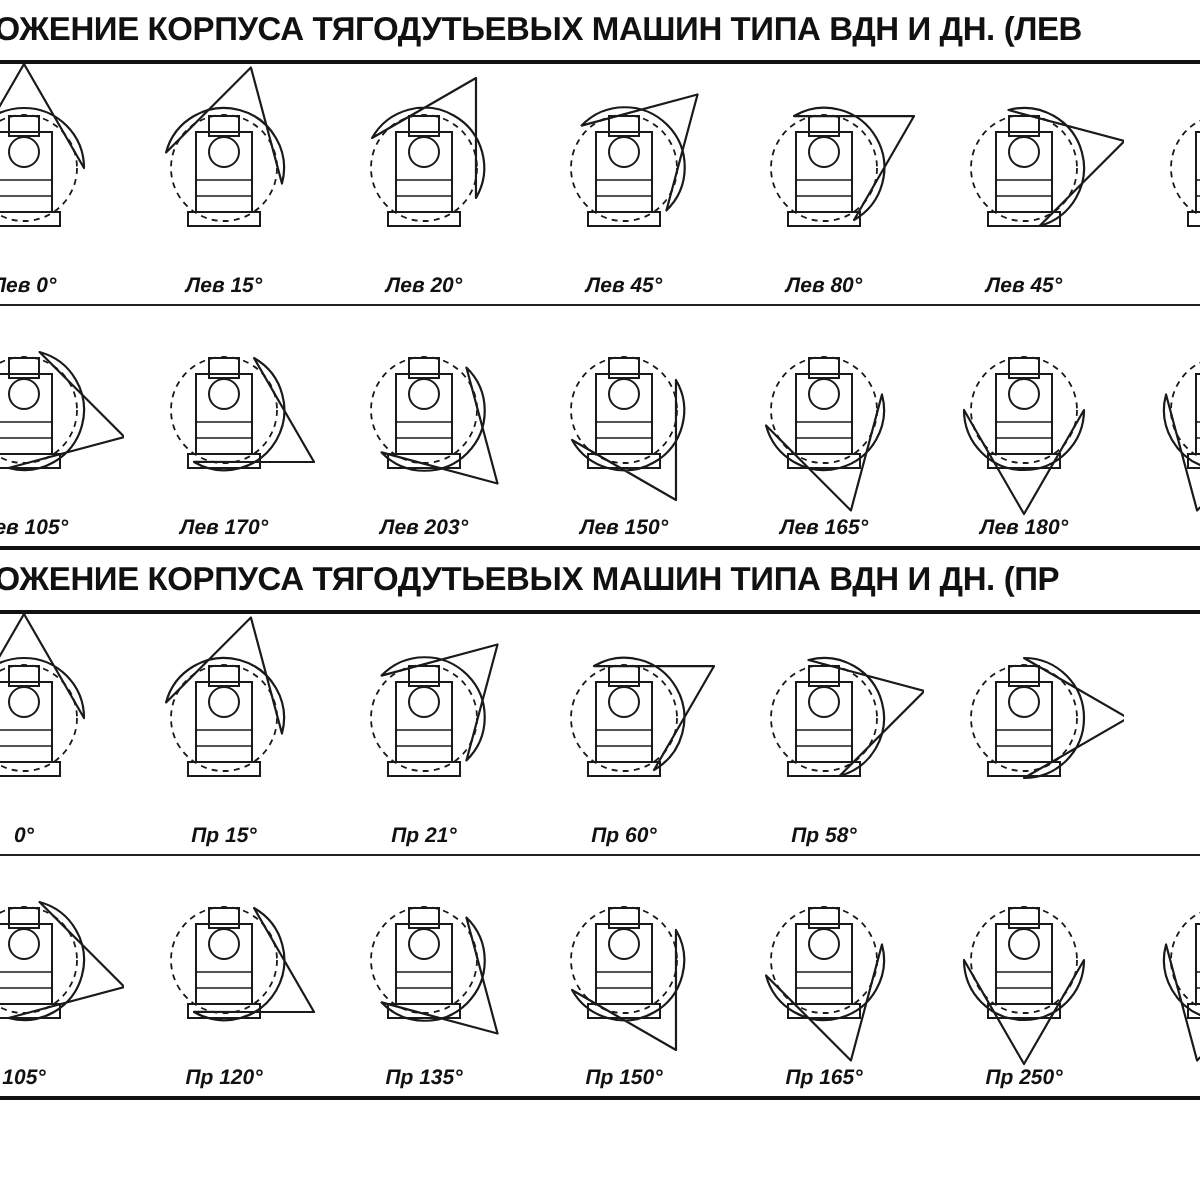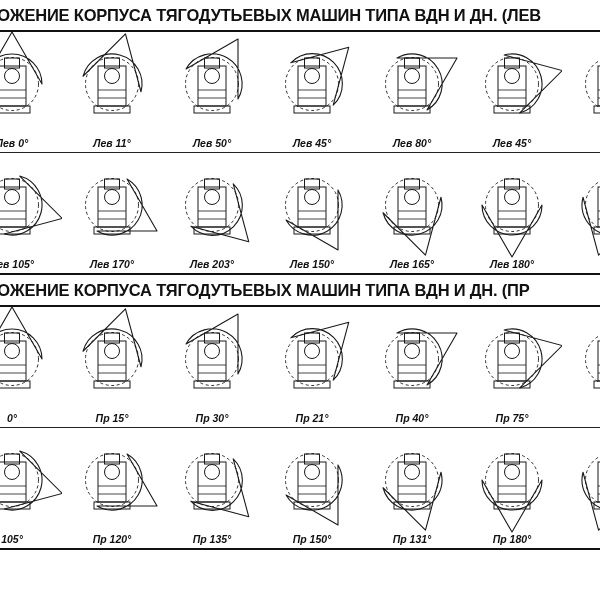--- a/index.html
+++ b/index.html
@@ -112,38 +112,38 @@
               <circle cx="50" cy="52" r="26.5" fill="none" stroke="#1a1a1a" stroke-width="0.9" stroke-dasharray="3 2.6"></circle>
               <rect x="36" y="34" width="28" height="40" fill="none" stroke="#1a1a1a" stroke-width="1"></rect>
               <rect x="32" y="74" width="36" height="7" fill="none" stroke="#1a1a1a" stroke-width="1"></rect>
               <rect x="42.5" y="26" width="15" height="10" fill="none" stroke="#1a1a1a" stroke-width="1"></rect>
               <circle cx="50" cy="44" r="7.5" fill="none" stroke="#1a1a1a" stroke-width="1"></circle>
               <line x1="36" y1="58" x2="64" y2="58" stroke="#1a1a1a" stroke-width="0.8"></line>
               <line x1="36" y1="66" x2="64" y2="66" stroke="#1a1a1a" stroke-width="0.8"></line>
             </g>
           </svg>
         </div>
-        <div class="cell-label">Лев 11°</div>
+        <div class="cell-label">Лев 15°</div>
       </div>
       <div class="cell">
         <div>
           <svg width="100" height="120" viewBox="0 0 100 120">
             <g>
               <path d="M 24.02 37.00 L 76.00 6.97 L 75.98 67.00 A 30 30 0 1 0 24.02 37.00 Z" fill="none" stroke="#1a1a1a" stroke-width="1.1" stroke-linejoin="round"></path>
               <circle cx="50" cy="52" r="26.5" fill="none" stroke="#1a1a1a" stroke-width="0.9" stroke-dasharray="3 2.6"></circle>
               <rect x="36" y="34" width="28" height="40" fill="none" stroke="#1a1a1a" stroke-width="1"></rect>
               <rect x="32" y="74" width="36" height="7" fill="none" stroke="#1a1a1a" stroke-width="1"></rect>
               <rect x="42.5" y="26" width="15" height="10" fill="none" stroke="#1a1a1a" stroke-width="1"></rect>
               <circle cx="50" cy="44" r="7.5" fill="none" stroke="#1a1a1a" stroke-width="1"></circle>
               <line x1="36" y1="58" x2="64" y2="58" stroke="#1a1a1a" stroke-width="0.8"></line>
               <line x1="36" y1="66" x2="64" y2="66" stroke="#1a1a1a" stroke-width="0.8"></line>
             </g>
           </svg>
         </div>
-        <div class="cell-label">Лев 50°</div>
+        <div class="cell-label">Лев 20°</div>
       </div>
       <div class="cell">
         <div>
           <svg width="100" height="120" viewBox="0 0 100 120">
             <g>
               <path d="M 28.79 30.79 L 86.77 15.23 L 71.21 73.21 A 30 30 0 1 0 28.79 30.79 Z" fill="none" stroke="#1a1a1a" stroke-width="1.1" stroke-linejoin="round"></path>
               <circle cx="50" cy="52" r="26.5" fill="none" stroke="#1a1a1a" stroke-width="0.9" stroke-dasharray="3 2.6"></circle>
               <rect x="36" y="34" width="28" height="40" fill="none" stroke="#1a1a1a" stroke-width="1"></rect>
               <rect x="32" y="74" width="36" height="7" fill="none" stroke="#1a1a1a" stroke-width="1"></rect>
               <rect x="42.5" y="26" width="15" height="10" fill="none" stroke="#1a1a1a" stroke-width="1"></rect>
@@ -368,37 +368,20 @@
               <line x1="36" y1="66" x2="64" y2="66" stroke="#1a1a1a" stroke-width="0.8"></line>
             </g>
           </svg>
         </div>
         <div class="cell-label">Пр 15°</div>
       </div>
       <div class="cell">
         <div>
           <svg width="100" height="120" viewBox="0 0 100 120">
             <g>
-              <path d="M 24.02 37.00 L 76.00 6.97 L 75.98 67.00 A 30 30 0 1 0 24.02 37.00 Z" fill="none" stroke="#1a1a1a" stroke-width="1.1" stroke-linejoin="round"></path>
-              <circle cx="50" cy="52" r="26.5" fill="none" stroke="#1a1a1a" stroke-width="0.9" stroke-dasharray="3 2.6"></circle>
-              <rect x="36" y="34" width="28" height="40" fill="none" stroke="#1a1a1a" stroke-width="1"></rect>
-              <rect x="32" y="74" width="36" height="7" fill="none" stroke="#1a1a1a" stroke-width="1"></rect>
-              <rect x="42.5" y="26" width="15" height="10" fill="none" stroke="#1a1a1a" stroke-width="1"></rect>
-              <circle cx="50" cy="44" r="7.5" fill="none" stroke="#1a1a1a" stroke-width="1"></circle>
-              <line x1="36" y1="58" x2="64" y2="58" stroke="#1a1a1a" stroke-width="0.8"></line>
-              <line x1="36" y1="66" x2="64" y2="66" stroke="#1a1a1a" stroke-width="0.8"></line>
-            </g>
-          </svg>
-        </div>
-        <div class="cell-label">Пр 30°</div>
-      </div>
-      <div class="cell">
-        <div>
-          <svg width="100" height="120" viewBox="0 0 100 120">
-            <g>
               <path d="M 28.79 30.79 L 86.77 15.23 L 71.21 73.21 A 30 30 0 1 0 28.79 30.79 Z" fill="none" stroke="#1a1a1a" stroke-width="1.1" stroke-linejoin="round"></path>
               <circle cx="50" cy="52" r="26.5" fill="none" stroke="#1a1a1a" stroke-width="0.9" stroke-dasharray="3 2.6"></circle>
               <rect x="36" y="34" width="28" height="40" fill="none" stroke="#1a1a1a" stroke-width="1"></rect>
               <rect x="32" y="74" width="36" height="7" fill="none" stroke="#1a1a1a" stroke-width="1"></rect>
               <rect x="42.5" y="26" width="15" height="10" fill="none" stroke="#1a1a1a" stroke-width="1"></rect>
               <circle cx="50" cy="44" r="7.5" fill="none" stroke="#1a1a1a" stroke-width="1"></circle>
               <line x1="36" y1="58" x2="64" y2="58" stroke="#1a1a1a" stroke-width="0.8"></line>
               <line x1="36" y1="66" x2="64" y2="66" stroke="#1a1a1a" stroke-width="0.8"></line>
             </g>
           </svg>
@@ -413,38 +396,38 @@
               <circle cx="50" cy="52" r="26.5" fill="none" stroke="#1a1a1a" stroke-width="0.9" stroke-dasharray="3 2.6"></circle>
               <rect x="36" y="34" width="28" height="40" fill="none" stroke="#1a1a1a" stroke-width="1"></rect>
               <rect x="32" y="74" width="36" height="7" fill="none" stroke="#1a1a1a" stroke-width="1"></rect>
               <rect x="42.5" y="26" width="15" height="10" fill="none" stroke="#1a1a1a" stroke-width="1"></rect>
               <circle cx="50" cy="44" r="7.5" fill="none" stroke="#1a1a1a" stroke-width="1"></circle>
               <line x1="36" y1="58" x2="64" y2="58" stroke="#1a1a1a" stroke-width="0.8"></line>
               <line x1="36" y1="66" x2="64" y2="66" stroke="#1a1a1a" stroke-width="0.8"></line>
             </g>
           </svg>
         </div>
-        <div class="cell-label">Пр 40°</div>
+        <div class="cell-label">Пр 60°</div>
       </div>
       <div class="cell">
         <div>
           <svg width="100" height="120" viewBox="0 0 100 120">
             <g>
               <path d="M 42.24 23.02 L 100.23 38.54 L 57.76 80.98 A 30 30 0 1 0 42.24 23.02 Z" fill="none" stroke="#1a1a1a" stroke-width="1.1" stroke-linejoin="round"></path>
               <circle cx="50" cy="52" r="26.5" fill="none" stroke="#1a1a1a" stroke-width="0.9" stroke-dasharray="3 2.6"></circle>
               <rect x="36" y="34" width="28" height="40" fill="none" stroke="#1a1a1a" stroke-width="1"></rect>
               <rect x="32" y="74" width="36" height="7" fill="none" stroke="#1a1a1a" stroke-width="1"></rect>
               <rect x="42.5" y="26" width="15" height="10" fill="none" stroke="#1a1a1a" stroke-width="1"></rect>
               <circle cx="50" cy="44" r="7.5" fill="none" stroke="#1a1a1a" stroke-width="1"></circle>
               <line x1="36" y1="58" x2="64" y2="58" stroke="#1a1a1a" stroke-width="0.8"></line>
               <line x1="36" y1="66" x2="64" y2="66" stroke="#1a1a1a" stroke-width="0.8"></line>
             </g>
           </svg>
         </div>
-        <div class="cell-label">Пр 75°</div>
+        <div class="cell-label">Пр 58°</div>
       </div>
       <div class="cell">
         <div>
           <svg width="100" height="120" viewBox="0 0 100 120">
             <g>
               <path d="M 50.00 22.00 L 102.00 52.00 L 50.00 82.00 A 30 30 0 1 0 50.00 22.00 Z" fill="none" stroke="#1a1a1a" stroke-width="1.1" stroke-linejoin="round"></path>
               <circle cx="50" cy="52" r="26.5" fill="none" stroke="#1a1a1a" stroke-width="0.9" stroke-dasharray="3 2.6"></circle>
               <rect x="36" y="34" width="28" height="40" fill="none" stroke="#1a1a1a" stroke-width="1"></rect>
               <rect x="32" y="74" width="36" height="7" fill="none" stroke="#1a1a1a" stroke-width="1"></rect>
               <rect x="42.5" y="26" width="15" height="10" fill="none" stroke="#1a1a1a" stroke-width="1"></rect>
@@ -535,38 +518,38 @@
               <circle cx="50" cy="52" r="26.5" fill="none" stroke="#1a1a1a" stroke-width="0.9" stroke-dasharray="3 2.6"></circle>
               <rect x="36" y="34" width="28" height="40" fill="none" stroke="#1a1a1a" stroke-width="1"></rect>
               <rect x="32" y="74" width="36" height="7" fill="none" stroke="#1a1a1a" stroke-width="1"></rect>
               <rect x="42.5" y="26" width="15" height="10" fill="none" stroke="#1a1a1a" stroke-width="1"></rect>
               <circle cx="50" cy="44" r="7.5" fill="none" stroke="#1a1a1a" stroke-width="1"></circle>
               <line x1="36" y1="58" x2="64" y2="58" stroke="#1a1a1a" stroke-width="0.8"></line>
               <line x1="36" y1="66" x2="64" y2="66" stroke="#1a1a1a" stroke-width="0.8"></line>
             </g>
           </svg>
         </div>
-        <div class="cell-label">Пр 131°</div>
+        <div class="cell-label">Пр 165°</div>
       </div>
       <div class="cell">
         <div>
           <svg width="100" height="120" viewBox="0 0 100 120">
             <g>
               <path d="M 80.00 52.00 L 50.00 104.00 L 20.00 52.00 A 30 30 0 1 0 80.00 52.00 Z" fill="none" stroke="#1a1a1a" stroke-width="1.1" stroke-linejoin="round"></path>
               <circle cx="50" cy="52" r="26.5" fill="none" stroke="#1a1a1a" stroke-width="0.9" stroke-dasharray="3 2.6"></circle>
               <rect x="36" y="34" width="28" height="40" fill="none" stroke="#1a1a1a" stroke-width="1"></rect>
               <rect x="32" y="74" width="36" height="7" fill="none" stroke="#1a1a1a" stroke-width="1"></rect>
               <rect x="42.5" y="26" width="15" height="10" fill="none" stroke="#1a1a1a" stroke-width="1"></rect>
               <circle cx="50" cy="44" r="7.5" fill="none" stroke="#1a1a1a" stroke-width="1"></circle>
               <line x1="36" y1="58" x2="64" y2="58" stroke="#1a1a1a" stroke-width="0.8"></line>
               <line x1="36" y1="66" x2="64" y2="66" stroke="#1a1a1a" stroke-width="0.8"></line>
             </g>
           </svg>
         </div>
-        <div class="cell-label">Пр 180°</div>
+        <div class="cell-label">Пр 250°</div>
       </div>
       <div class="cell">
         <div>
           <svg width="100" height="120" viewBox="0 0 100 120">
             <g>
               <path d="M 78.98 59.76 L 36.54 102.23 L 21.02 44.24 A 30 30 0 1 0 78.98 59.76 Z" fill="none" stroke="#1a1a1a" stroke-width="1.1" stroke-linejoin="round"></path>
               <circle cx="50" cy="52" r="26.5" fill="none" stroke="#1a1a1a" stroke-width="0.9" stroke-dasharray="3 2.6"></circle>
               <rect x="36" y="34" width="28" height="40" fill="none" stroke="#1a1a1a" stroke-width="1"></rect>
               <rect x="32" y="74" width="36" height="7" fill="none" stroke="#1a1a1a" stroke-width="1"></rect>
               <rect x="42.5" y="26" width="15" height="10" fill="none" stroke="#1a1a1a" stroke-width="1"></rect>

